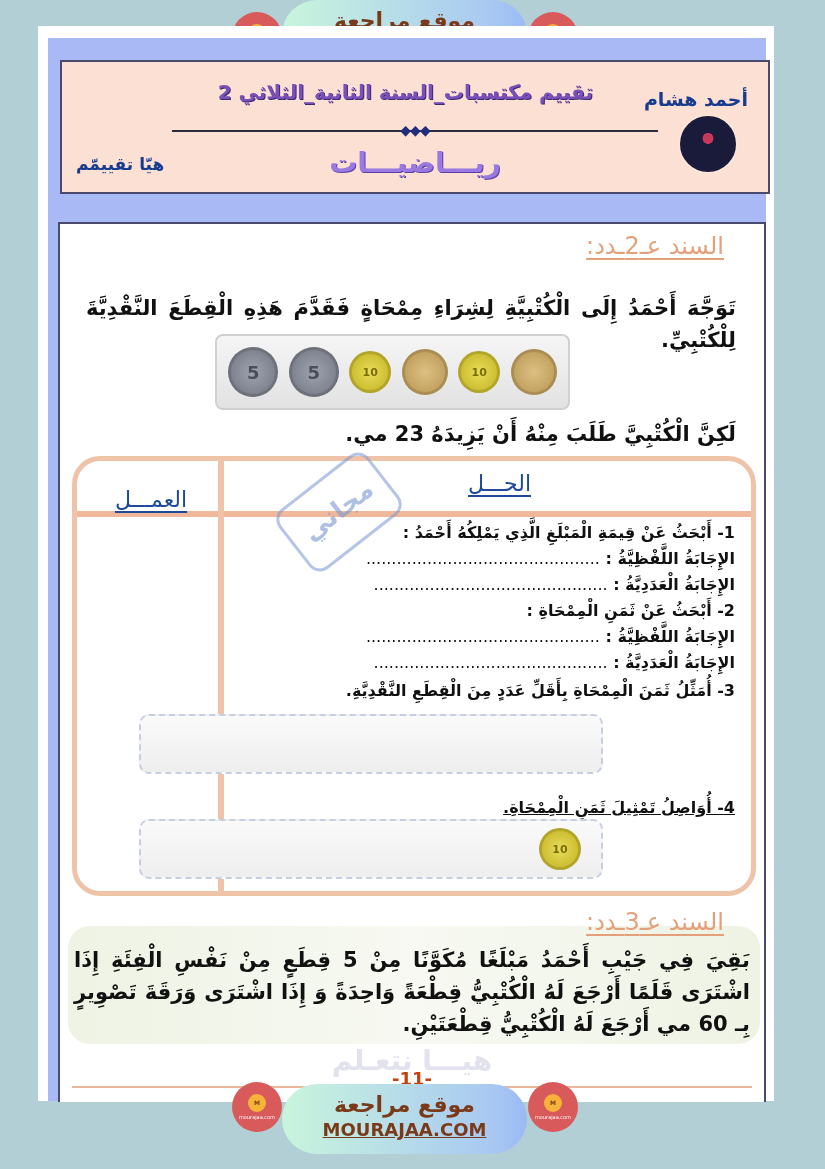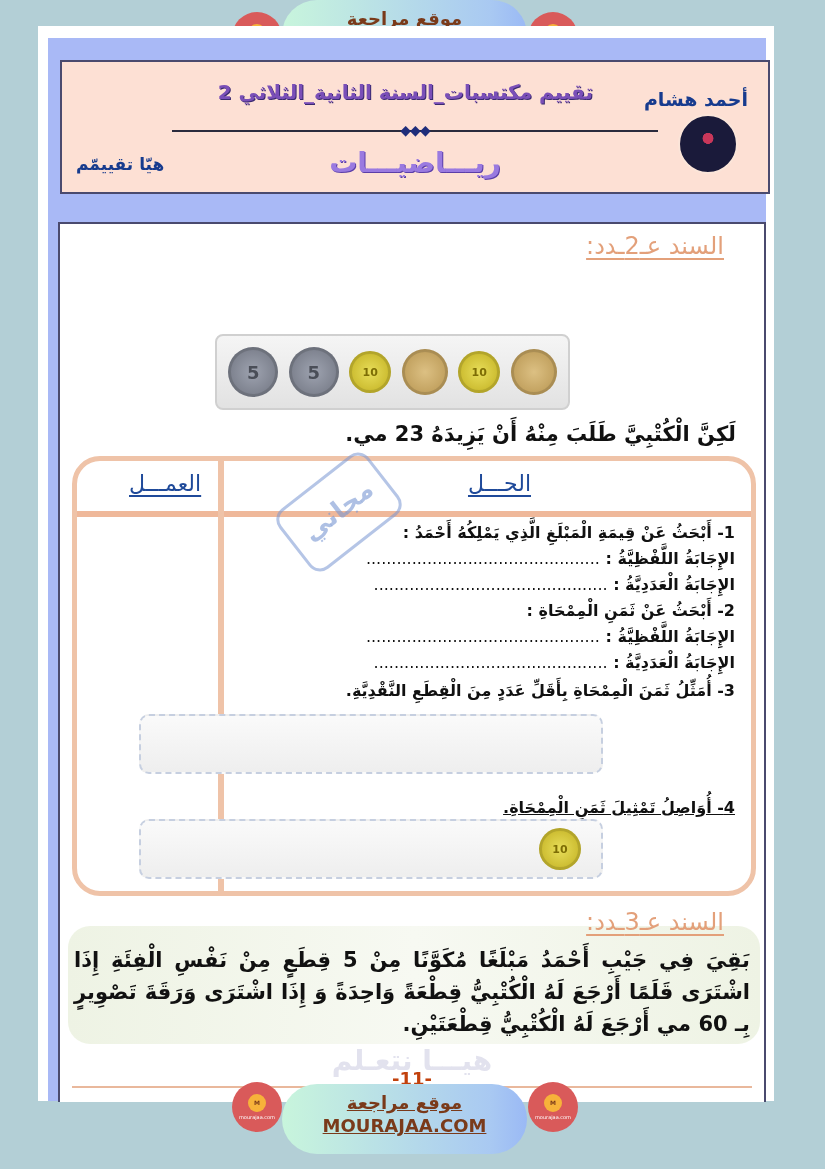--- a/index.html
+++ b/index.html
@@ -106,21 +106,21 @@
   }
   .footer-rule { position:absolute; left:12px; right:12px; top:862px; height:2px; background:#e9b89c; }
   .footer-learn { position:absolute; left:50%; top:820px; transform:translateX(-50%); direction:rtl; font-size:28px; color:#e2e2ee; font-weight:bold; }
   .page-num { position:absolute; left:50%; top:844px; transform:translateX(-50%); font-weight:bold; font-size:18px; color:#c2410c; }
   
   .banner {
     position:absolute; width:245px; height:70px; border-radius:35px;
     background:linear-gradient(90deg,#c8f5dc,#a9c9f2 85%,#9ab9f5);
     text-align:center; color:#7a3a1a; font-weight:bold;
   }
-  .banner .ar { font-size:18px; text-decoration:underline; margin-top:8px; direction:rtl; }
+  .banner .ar { font-size:22px; margin-top:8px; direction:rtl; }
   .banner .en { font-size:18px; text-decoration:underline; margin-top:2px; font-family:"DejaVu Sans", sans-serif; }
   .badge {
     position:absolute; width:50px; height:50px; border-radius:50%;
     background:#d95a5a; display:flex; flex-direction:column; align-items:center; justify-content:center;
   }
   .badge .dot { width:18px; height:18px; border-radius:50%; background:#f7b23a; font-size:6px; color:#7a3a1a; text-align:center; line-height:18px; font-weight:bold; }
   .badge .cap { font-size:5px; color:#fff; margin-top:2px; }
 </style>
 </head>
 <body>
@@ -147,37 +147,38 @@
   <div class="h-author">أحمد هشام</div>
   <div class="h-line"></div>
   <div class="h-diamonds">◆◆◆</div>
   <div class="h-subject">ريـــاضيـــات</div>
   <div class="h-learn">هيّا تقييمّم</div>
   <div class="avatar"></div>
 </div>
 
 <div class="body-box">
   <div class="sanad" style="right:40px;top:8px;">السند عـ2ـدد:</div>
+  <div class="para" style="right:28px;top:68px;width:650px;">تَوَجَّهَ أَحْمَدُ إِلَى الْكُتْبِيَّةِ لِشِرَاءِ مِمْحَاةٍ فَقَدَّمَ هَذِهِ الْقِطَعَ النَّقْدِيَّةَ لِلْكُتْبِيِّ.</div>
 
   <div class="coins">
     <div class="coin coin-5">5</div>
     <div class="coin coin-5">5</div>
     <div class="coin coin-10">10</div>
     <div class="coin coin-20"></div>
     <div class="coin coin-10">10</div>
     <div class="coin coin-20"></div>
   </div>
 
   <div class="para" style="right:28px;top:194px;">لَكِنَّ الْكُتْبِيَّ طَلَبَ مِنْهُ أَنْ يَزِيدَهُ 23 مي.</div>
 
   <div class="table">
     <div class="t-hline"></div>
     <div class="t-vline"></div>
     <div class="t-head" style="right:220px;">الحـــل</div>
-    <div class="t-head" style="left:52px;">العمـــل</div>
+    <div class="t-head" style="left:38px;margin-top:16px;">العمـــل</div>
     <div class="stamp">مجاني</div>
 
     <div class="q" style="top:62px;">1- أَبْحَثُ عَنْ قِيمَةِ الْمَبْلَغِ الَّذِي يَمْلِكُهُ أَحْمَدُ :</div>
     <div class="ans-line" style="top:88px;"><span>الإِجَابَةُ اللَّفْظِيَّةُ :</span> <span class="dots">..............................................</span></div>
     <div class="ans-line" style="top:114px;"><span>الإِجَابَةُ الْعَدَدِيَّةُ :</span> <span class="dots">..............................................</span></div>
     <div class="q" style="top:140px;">2- أَبْحَثُ عَنْ ثَمَنِ الْمِمْحَاةِ :</div>
     <div class="ans-line" style="top:166px;"><span>الإِجَابَةُ اللَّفْظِيَّةُ :</span> <span class="dots">..............................................</span></div>
     <div class="ans-line" style="top:192px;"><span>الإِجَابَةُ الْعَدَدِيَّةُ :</span> <span class="dots">..............................................</span></div>
     <div class="q" style="top:220px;">3- أُمَثِّلُ ثَمَنَ الْمِمْحَاةِ بِأَقَلِّ عَدَدٍ مِنَ الْقِطَعِ النَّقْدِيَّةِ.</div>
     <div class="answer-box" style="top:253px;"></div>

